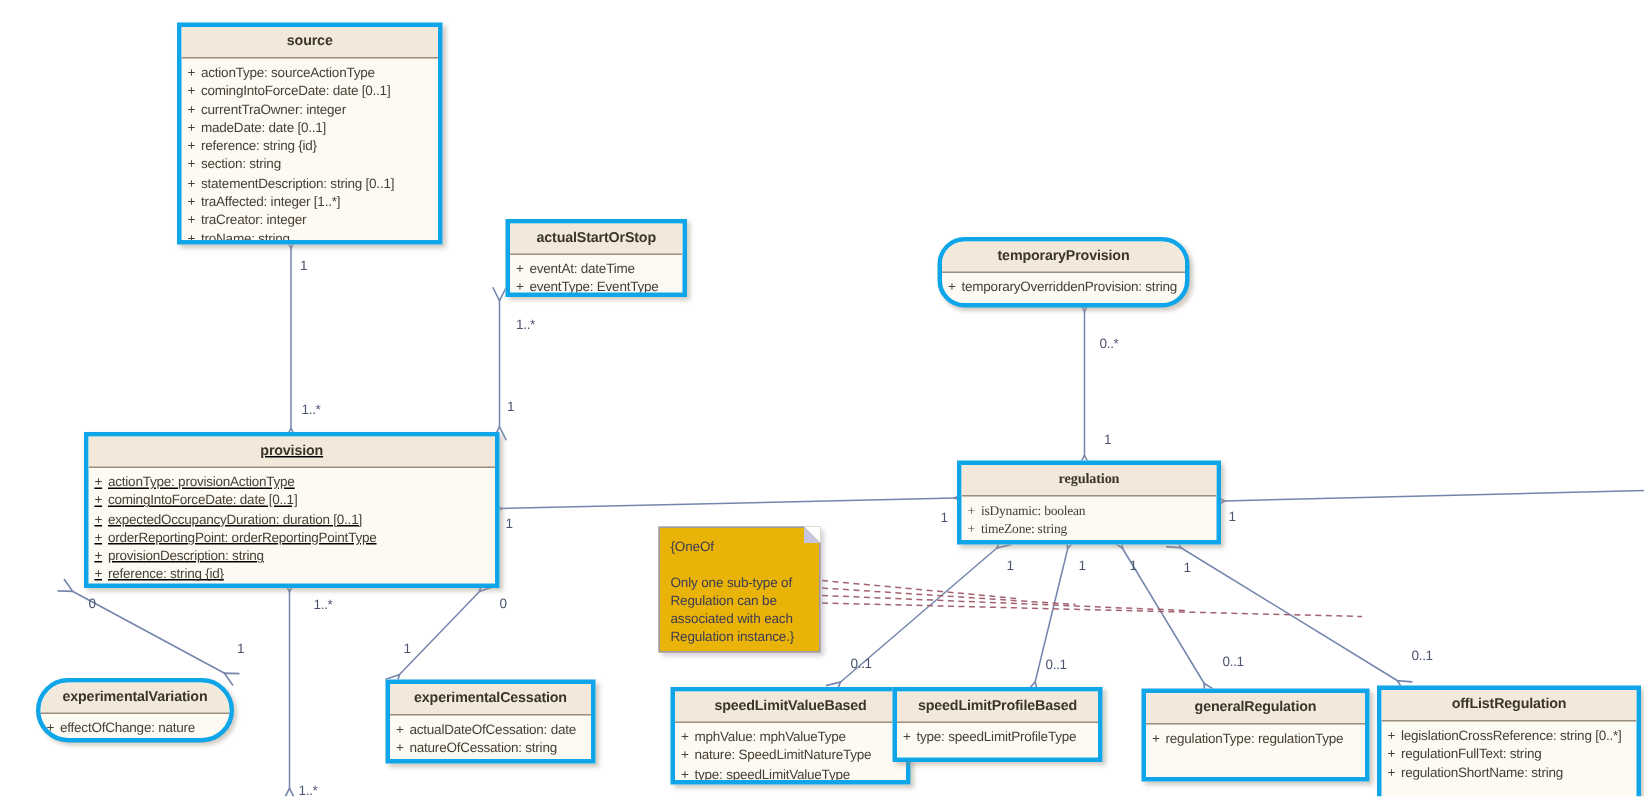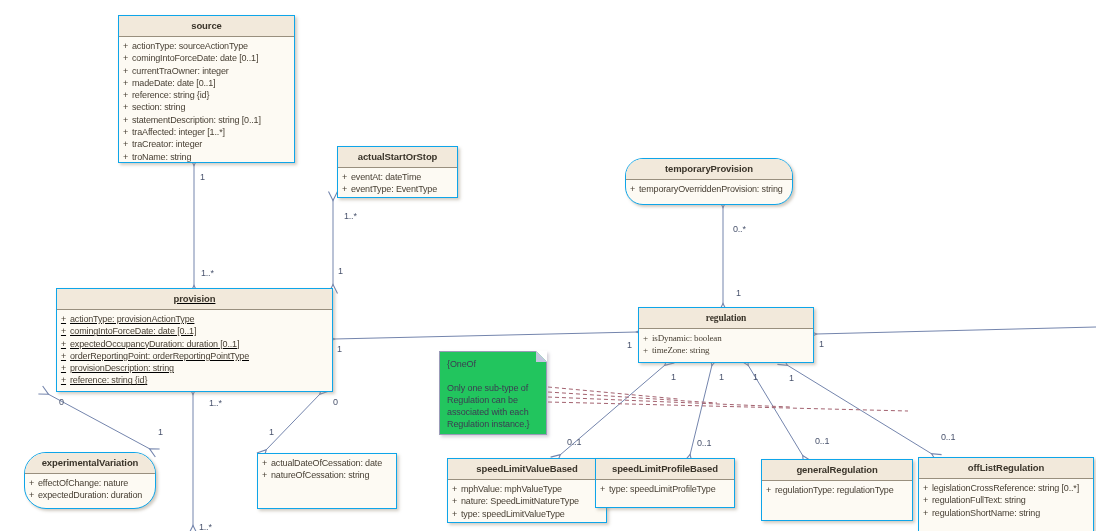--- a/index.html
+++ b/index.html
@@ -1,31 +1,31 @@
 <!DOCTYPE html>
 <html><head>
 <meta charset="utf-8">
 <style>
   html,body{margin:0;padding:0;background:#ffffff;}
   .canvas{position:relative;width:1096px;height:531px;background:#ffffff;overflow:hidden;
           font-family:"Liberation Sans",sans-serif;}
   svg.connectors{position:absolute;left:0;top:0;width:1096px;height:531px;pointer-events:none;}
 
-  .uml-class{position:absolute;background:#fdfaf3;border:1px solid #0ea5e9;
+  .uml-class{position:absolute;background:#fdfaf3;border:3px solid #0ea5e9;
              box-shadow:2px 2px 3px rgba(150,140,120,.45);overflow:hidden;box-sizing:border-box;}
   .uml-title{background:#f2e9db;border-bottom:1px solid #998f7e;text-align:center;
              font-size:9.5px;font-weight:bold;color:#3a342a;line-height:20px;height:20px;
              letter-spacing:-0.1px;}
   .uml-attrs{padding:3px 2px 2px 0;}
   .uml-attr{display:flex;line-height:12.3px;font-size:9px;color:#473f33;letter-spacing:-0.15px;white-space:nowrap;}
   .uml-attr .vis{width:13px;flex:0 0 13px;text-align:center;color:#473f33;}
 
   .mult{position:absolute;font-size:9px;color:#49536d;line-height:10px;letter-spacing:-0.2px;}
 
-  .uml-note{position:absolute;background:#22c55e;border:1px solid #9a9ab8;
+  .uml-note{position:absolute;background:#eab308;border:1px solid #9a9ab8;
             box-shadow:2px 2px 3px rgba(150,140,160,.4);box-sizing:border-box;
             font-size:9px;color:#3c3c52;padding:6px 5px 5px 7px;line-height:12px;letter-spacing:-0.1px;}
   .uml-note .fold-cut{position:absolute;top:-1px;right:-1px;width:0;height:0;
             border-top:11px solid #ffffff;border-left:11px solid transparent;}
   .uml-note .fold{position:absolute;top:-1px;right:-1px;width:0;height:0;
             border-bottom:11px solid #c5c5e0;border-right:11px solid transparent;}
   .note-open{margin-bottom:12px;}
 </style>
 </head>
 <body>
@@ -167,35 +167,36 @@
           <span class="vis">+</span>
           <span>isDynamic: boolean</span>
         </div>
       <div class="uml-attr">
           <span class="vis">+</span>
           <span>timeZone: string</span>
         </div>
     </div>
   </div>
 
-  <div class="uml-class" style="left:24px;top:452px;width:132px;height:57px;border-radius:22px;">
+  <div class="uml-class" style="left:24px;top:452px;width:132px;height:43px;border-radius:22px;">
     <div class="uml-title">experimentalVariation</div>
     <div class="uml-attrs">
       <div class="uml-attr">
           <span class="vis">+</span>
           <span>effectOfChange: nature</span>
         </div>
       <div class="uml-attr">
           <span class="vis">+</span>
           <span>expectedDuration: duration</span>
         </div>
     </div>
   </div>
 
   <div class="uml-class" style="left:257px;top:453px;width:140px;height:56px;">
+    <div class="uml-title">experimentalCessation</div>
     <div class="uml-attrs">
       <div class="uml-attr">
           <span class="vis">+</span>
           <span>actualDateOfCessation: date</span>
         </div>
       <div class="uml-attr">
           <span class="vis">+</span>
           <span>natureOfCessation: string</span>
         </div>
     </div>

